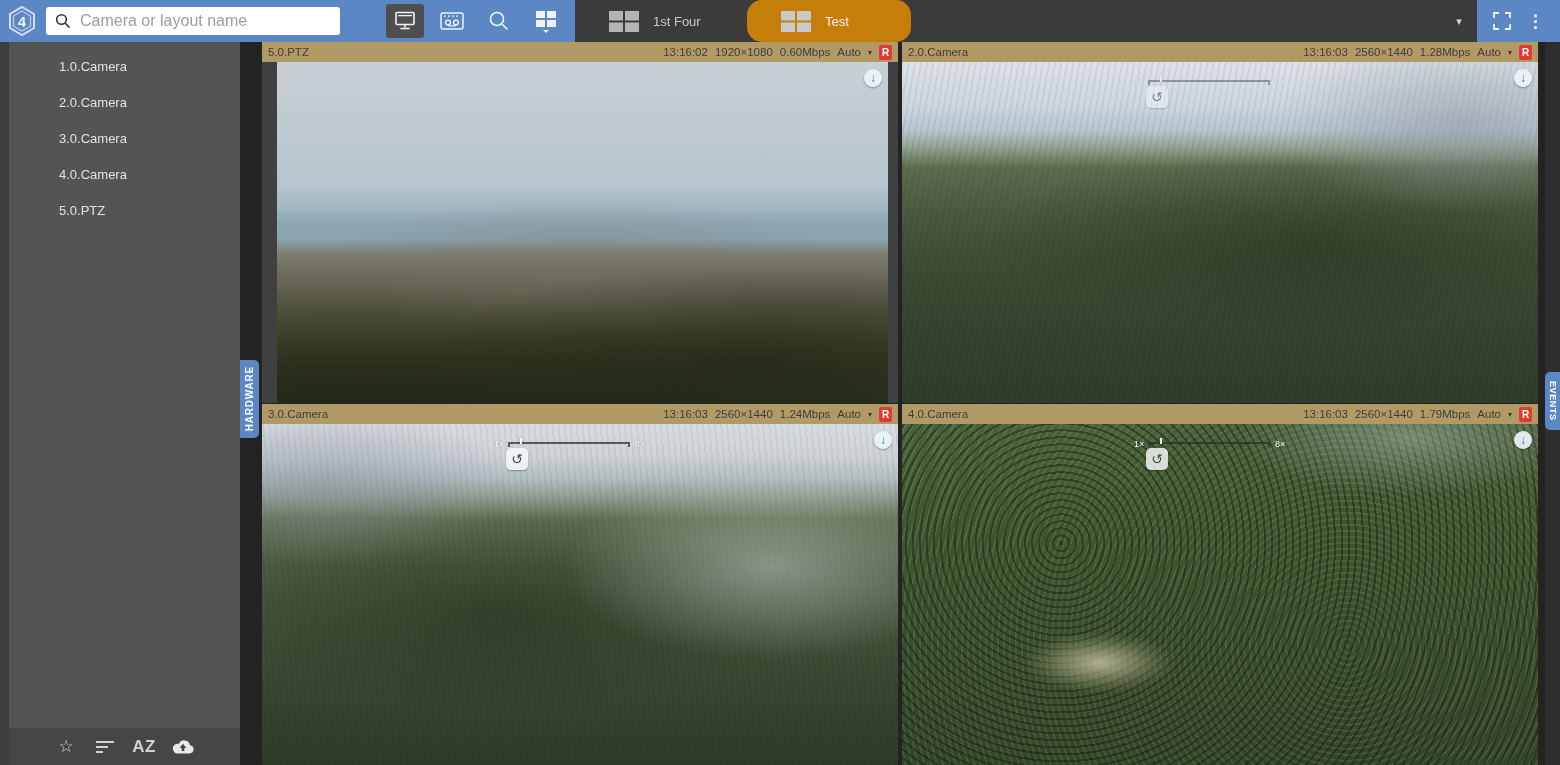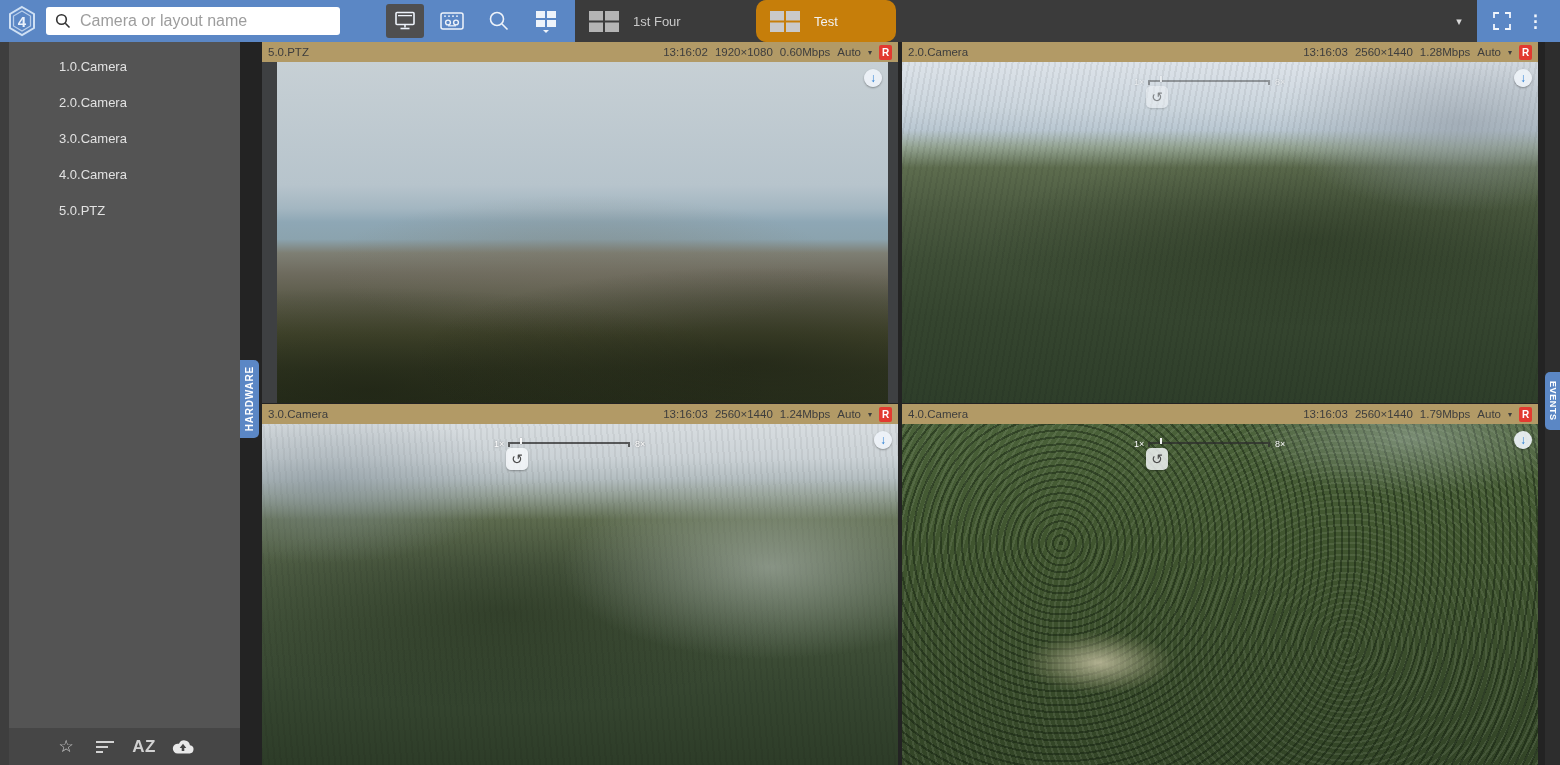--- a/index.html
+++ b/index.html
@@ -19,22 +19,22 @@
     position:absolute; left:46px; top:7px; width:294px; height:28px;
     background:#fff; border-radius:3px; display:flex; align-items:center; padding:0 9px; gap:7px;
   }
   .search-box input { border:none; outline:none; flex:1; font-size:16px; color:#444; background:transparent; font-family:"Liberation Sans", sans-serif; }
   .search-box input::placeholder { color:#9d9d9d; }
   .tools { position:absolute; left:386px; top:0; height:42px; display:flex; align-items:center; gap:9px; }
   .tool { width:38px; height:34px; display:flex; flex-direction:column; align-items:center; justify-content:center; background:transparent; border:none; border-radius:3px; padding:0; cursor:pointer; }
   .tool.selected { background:#4f4f50; }
 
   .tabstrip { position:absolute; left:575px; right:83px; top:0; height:42px; background:#3b3b3b; display:flex; }
-  .tab { width:163px; height:42px; display:flex; align-items:center; gap:14px; padding-left:14px; color:#c9c9c9; font-size:13px; cursor:pointer; }
-  .tab.selected { background:#c67e0a; border-radius:10px; color:#f2f2f2; margin-left:18px; width:140px; }
+  .tab { width:163px; height:42px; display:flex; align-items:center; gap:14px; padding-left:34px; color:#c9c9c9; font-size:13px; cursor:pointer; }
+  .tab.selected { background:#c67e0a; border-radius:15px; color:#f2f2f2; margin-left:9px; width:164px; }
   .tab-caret { position:absolute; right:86px; top:0; height:42px; width:30px; display:flex; align-items:center; justify-content:center; color:#d8d8d8; font-size:11px; z-index:7; cursor:pointer; }
   .topbar-right { position:absolute; right:0; top:0; width:83px; height:42px; background:#5b87c5; display:flex; align-items:center; justify-content:space-evenly; }
   .tb-btn { background:none; border:none; color:#fff; display:flex; align-items:center; justify-content:center; cursor:pointer; padding:0; }
   .kebab { font-size:17px; font-weight:bold; color:#f2f6fc; letter-spacing:0; }
 
   
   .sidebar { position:absolute; left:0; top:42px; width:240px; bottom:0; background:#545454; z-index:3; }
   .sidebar::before { content:""; position:absolute; left:0; top:0; width:9px; bottom:0; background:#3e3e3e; }
   .side-list { position:absolute; top:7px; left:9px; right:0;margin-left:44px; }
   .side-item { height:36px; line-height:36px; padding-left:6px; color:#e2e2e2; font-size:13px; cursor:pointer; }

